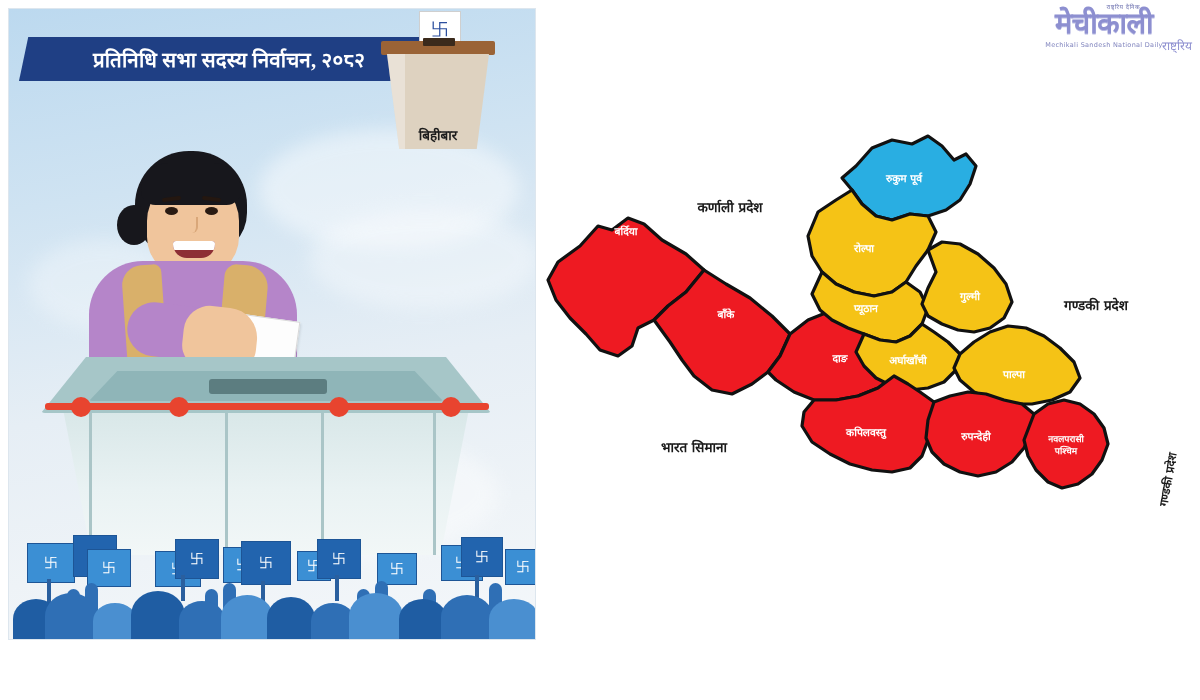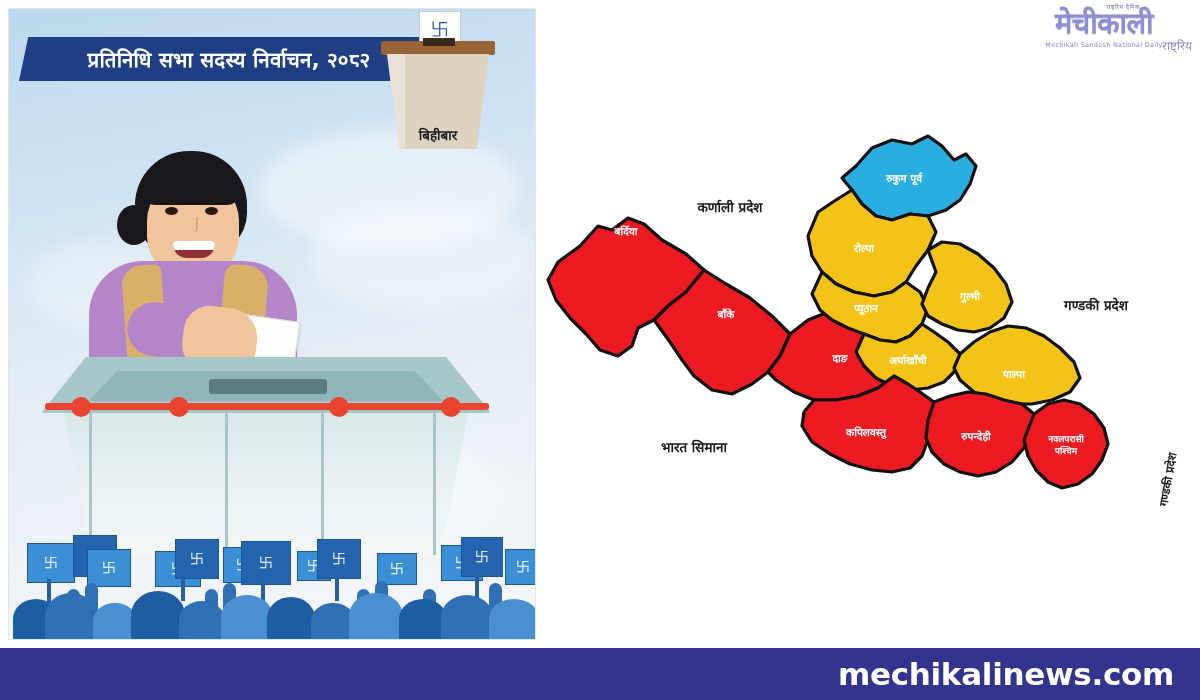--- a/index.html
+++ b/index.html
@@ -17,21 +17,21 @@
     background:linear-gradient(170deg,#bcd9ef 0%,#cfe3f2 28%,#e6eef5 58%,#eef3f7 80%,#f4f7fa 100%);
     overflow:hidden;border:1px solid #dde6ee;box-sizing:border-box;
   }
   .cloud{position:absolute;border-radius:50%;background:#ffffff;opacity:.45;filter:blur(9px);}
   .cl1{left:250px;top:120px;width:260px;height:120px;}
   .cl2{left:300px;top:200px;width:230px;height:100px;opacity:.35;}
   .cl3{left:20px;top:230px;width:150px;height:90px;opacity:.30;}
   .cl4{left:150px;top:420px;width:340px;height:130px;opacity:.40;}
 
   
-  .ribbon-wrap{position:absolute;left:10px;top:28px;width:420px;z-index:6;}
+  .ribbon-wrap{position:absolute;left:10px;top:28px;width:420px;z-index:6;font-family:Liberation Serif, serif;}
   .ribbon{
     color:#fff;font-weight:700;white-space:nowrap;
     display:flex;align-items:center;justify-content:center;
     box-shadow:0 2px 3px rgba(0,0,0,.25);
   }
   .ribbon-main{
     background:#1f3f84;height:44px;font-size:20.5px;letter-spacing:.2px;
     clip-path:polygon(2.2% 0,100% 0,100% 100%,0 100%);
     padding:0 14px;
   }
@@ -326,16 +326,13 @@
         <text class="dlabel" x="530" y="334" style="font-size:9px">पश्चिम</text>
 
         <text class="plabel" x="194" y="92">कर्णाली प्रदेश</text>
         <text class="plabel" x="560" y="190">गण्डकी प्रदेश</text>
         <text class="plabel" x="158" y="332">भारत सिमाना</text>
         <text class="plabel small" x="636" y="360" transform="rotate(-80 636 360)">गण्डकी प्रदेश</text>
       </svg>
     </div>
   </div>
 
-  <div class="footer">
-    <span class="footer-url">mechikalinews.com</span>
-  </div>
 </div>
 
 </body></html>

